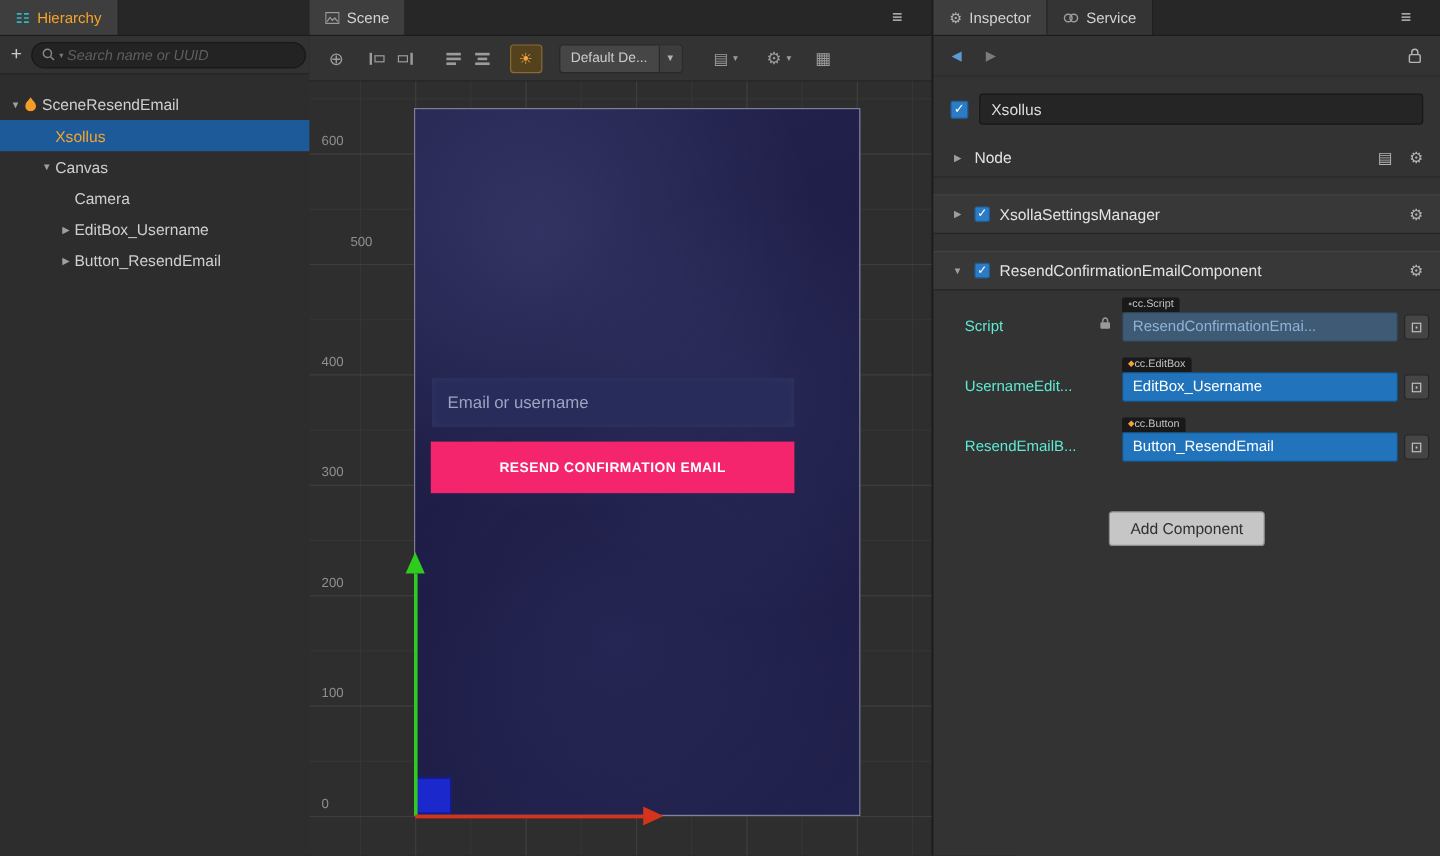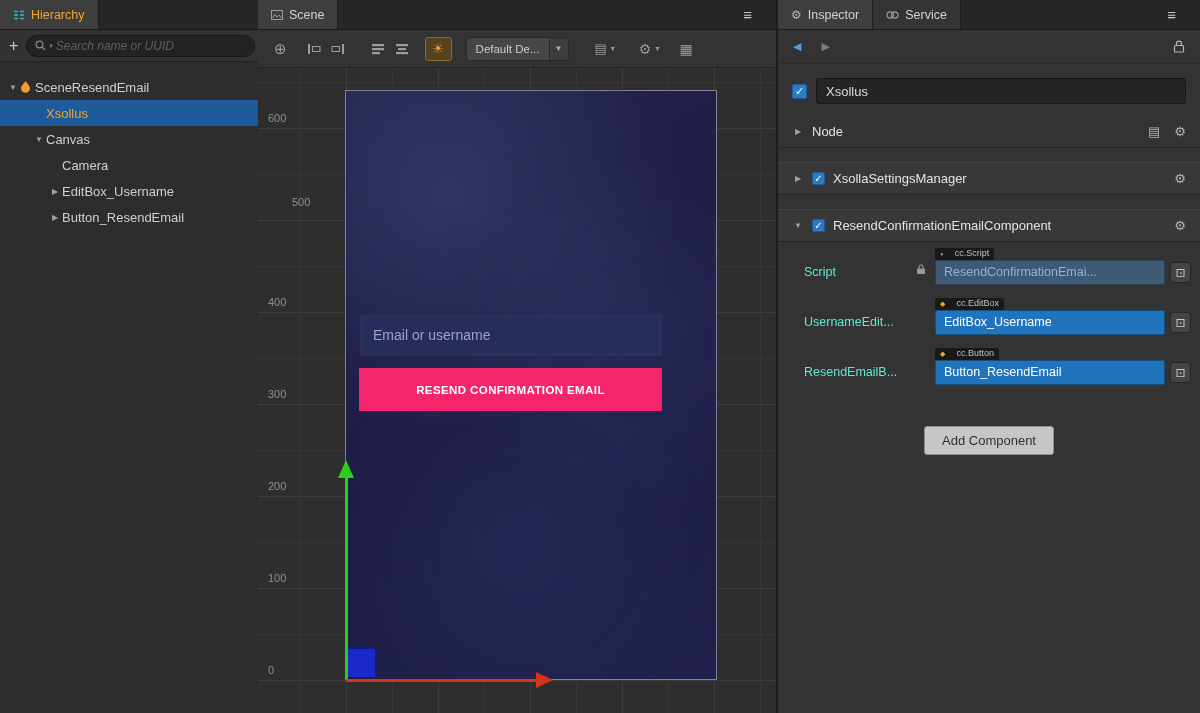--- a/index.html
+++ b/index.html
@@ -152,21 +152,21 @@
     height:33px; display:flex; align-items:center; gap:8px; padding:0 14px; margin-top:14px;
     background:#383838; border-top:1px solid #434343; border-bottom:1px solid #252525;
   }
   .props { padding:6px 14px 0 14px; }
   .prop { position:relative; height:50px; }
   .prop-label { position:absolute; left:12px; top:17px; color:#5eead4; font-size:12.5px; white-space:nowrap; }
   .prop-lock { position:absolute; left:124px; top:16px; display:flex; }
   .badge {
     position:absolute; left:143px; top:0; background:#191919; border-radius:2px;
     padding:1px 5px 2px 5px; font-size:9px; color:#c2c2c2;
-    display:flex; align-items:center; gap:11px; line-height:1.1;
+    display:flex; align-items:center; gap:0; line-height:1.1;
   }
   .badge .dot { color:#7f93a8; font-size:6px; }
   .badge .diamond { color:#f2a33c; font-size:7px; }
   .pfield {
     position:absolute; left:143px; top:12px; width:230px; height:25px; border-radius:2px;
     font-size:12.5px; line-height:23px; padding:0 8px;
     white-space:nowrap; overflow:hidden; text-overflow:clip;
   }
   .pfield.disabled { background:#3f5a75; border:1px solid #2e4356; color:#8fb3d6; }
   .pfield.ref { background:#2173bb; border:1px solid #15507f; color:#ffffff; }

